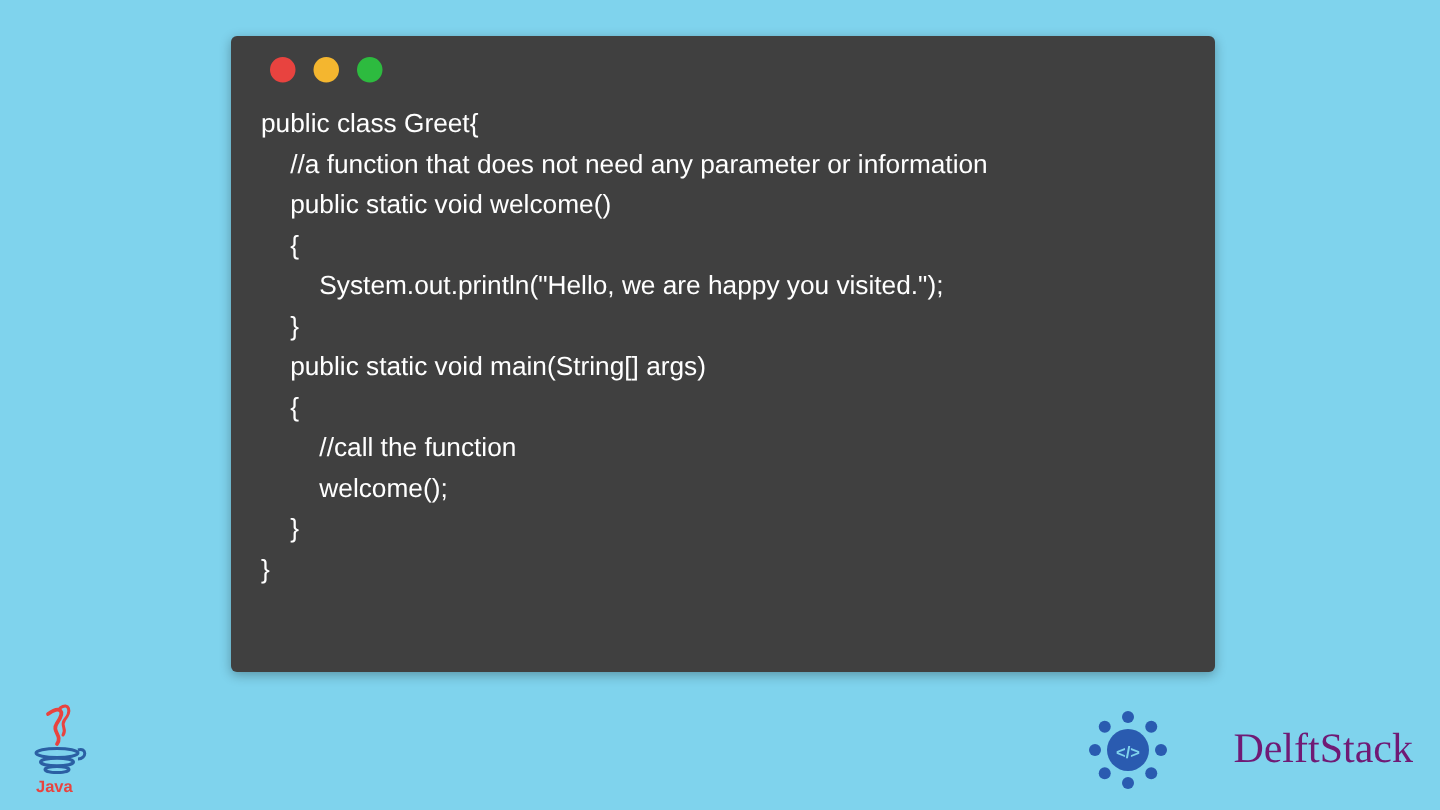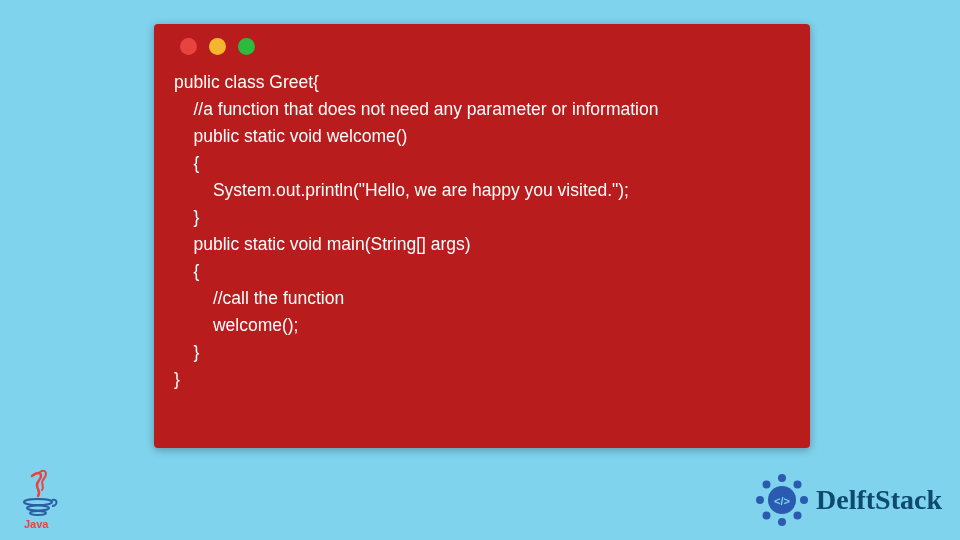--- a/index.html
+++ b/index.html
@@ -14,21 +14,21 @@
       font-family: Arial, Helvetica, sans-serif;
       position: relative;
       overflow: hidden;
     }
     .code-window {
       position: absolute;
       top: 24px;
       left: 154px;
       width: 656px;
       height: 424px;
-      background: #b91c1c;
+      background: #404040;
       border-radius: 4px;
       box-shadow: 0 2px 8px rgba(0,0,0,0.3);
       padding: 14px 20px 10px 20px;
     }
     .traffic-lights {
       display: flex;
       gap: 12px;
       margin-bottom: 14px;
       margin-left: 6px;
     }
@@ -59,22 +59,23 @@
       position: absolute;
       right: 18px;
       bottom: 12px;
       display: flex;
       align-items: center;
       gap: 6px;
     }
     .delft-text {
       font-family: Georgia, serif;
       font-size: 28px;
-      color: #0c4a6e;
-      font-weight: 700;
+      color: #701a75;
+      font-weight: 400;
+      margin-left: 36px;
     }
     .delft-badge {
       width: 56px;
       height: 56px;
     }
   </style>
 </head>
 <body>
 
 <div class="code-window">

